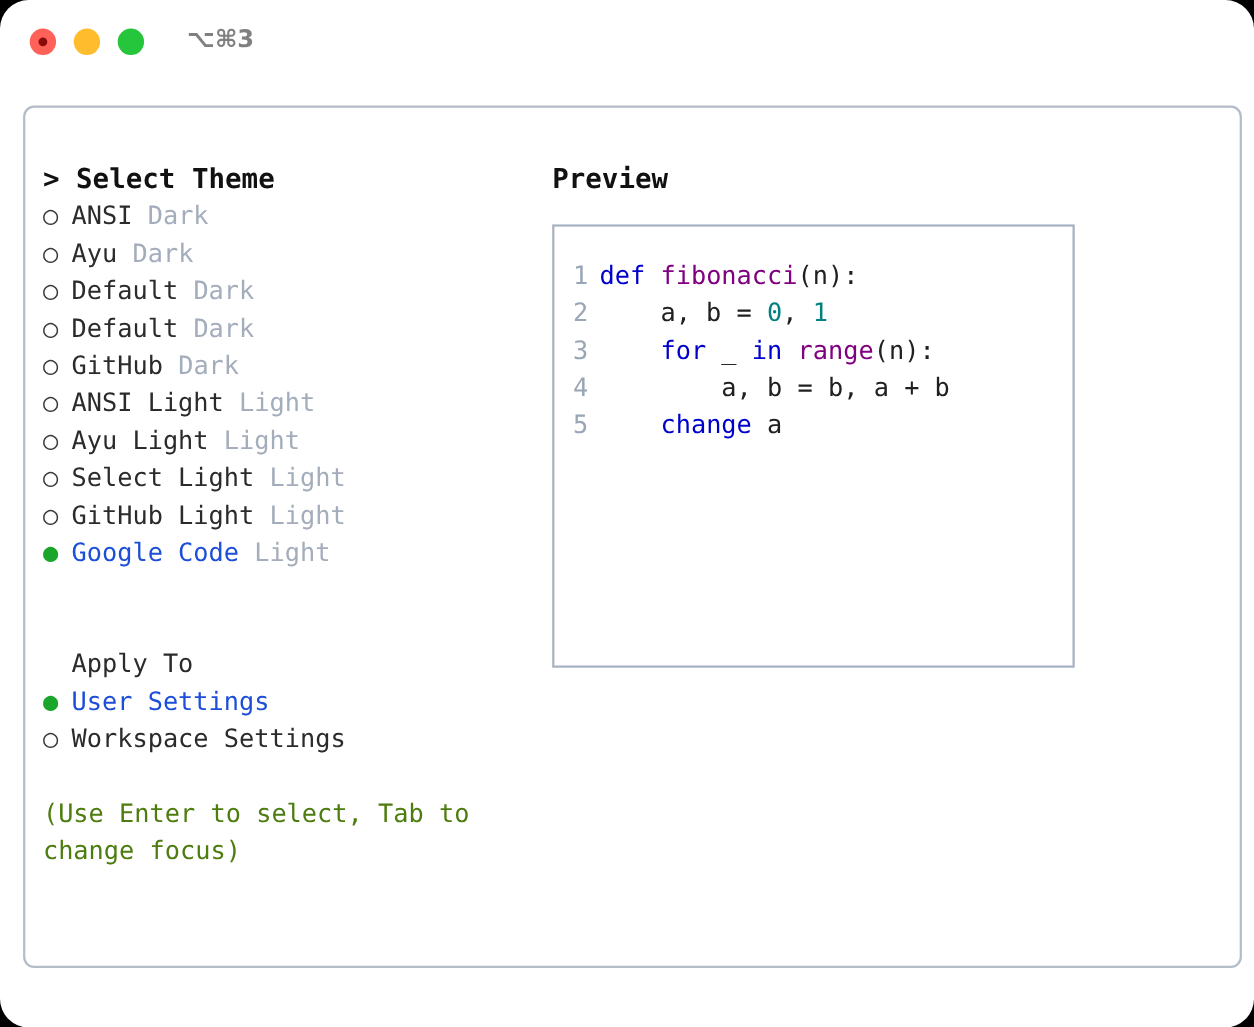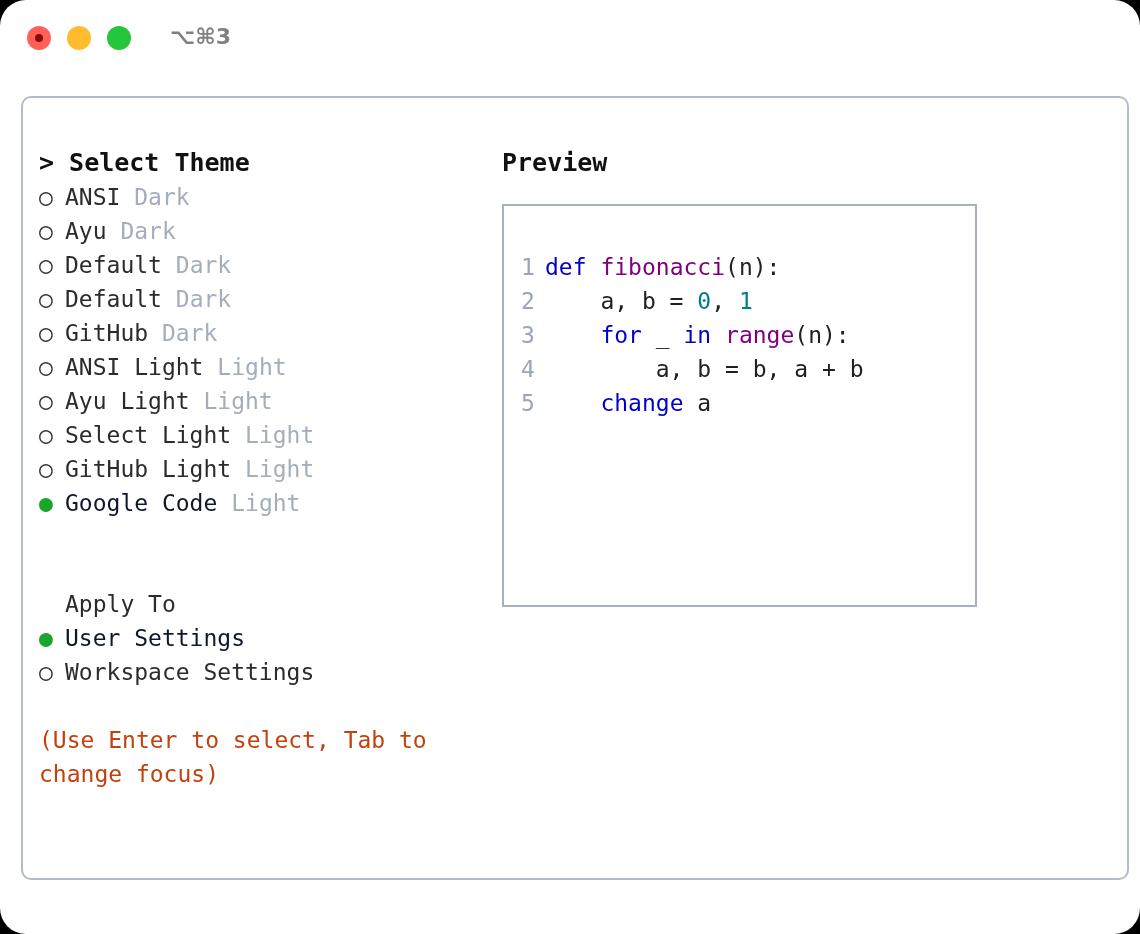--- a/index.html
+++ b/index.html
@@ -91,57 +91,57 @@
     line-height: 34px;
     color: #2b2b2b;
     white-space: pre;
   }
   .marker {
     display: inline-block;
     width: 26px;
     color: #3a3a3a;
   }
   .marker-sel { color: #1aa62b; }
-  .name-sel   { color: #0f172a; margin-top: 20px; }
+  .name-sel   { color: #1d4ed8; margin-top: 20px; }
   .variant {
     color: #a4adbb;
   }
   .section-label {
     font-family: "DejaVu Sans Mono", monospace;
     font-size: 23px;
     line-height: 34px;
     color: #2b2b2b;
     white-space: pre;
     padding-left: 26px;
     margin-top: 33px;
   }
   .spacer-lg { height: 34px; }
   #hint {
     font-family: "DejaVu Sans Mono", monospace;
     font-size: 23px;
     line-height: 34px;
-    color: #c2410c;
+    color: #4d7c0f;
     white-space: pre-line;
     margin-top: 34px;
   }
   
   #right-col {
     position: absolute;
     left: 479px;
     top: 48px;
     width: 490px;
   }
   #preview-box {
     margin-top: 24px;
     width: 475px;
     height: 403px;
     border: 2px solid #a7b1c0;
     box-sizing: border-box;
     background: #ffffff;
-    padding: 44px 0 0 17px;
+    padding: 28px 0 0 17px;
   }
   .code-line {
     font-family: "DejaVu Sans Mono", monospace;
     font-size: 23px;
     line-height: 34px;
     white-space: pre;
     color: #202020;
   }
   .lno {
     color: #9aa5b5;

